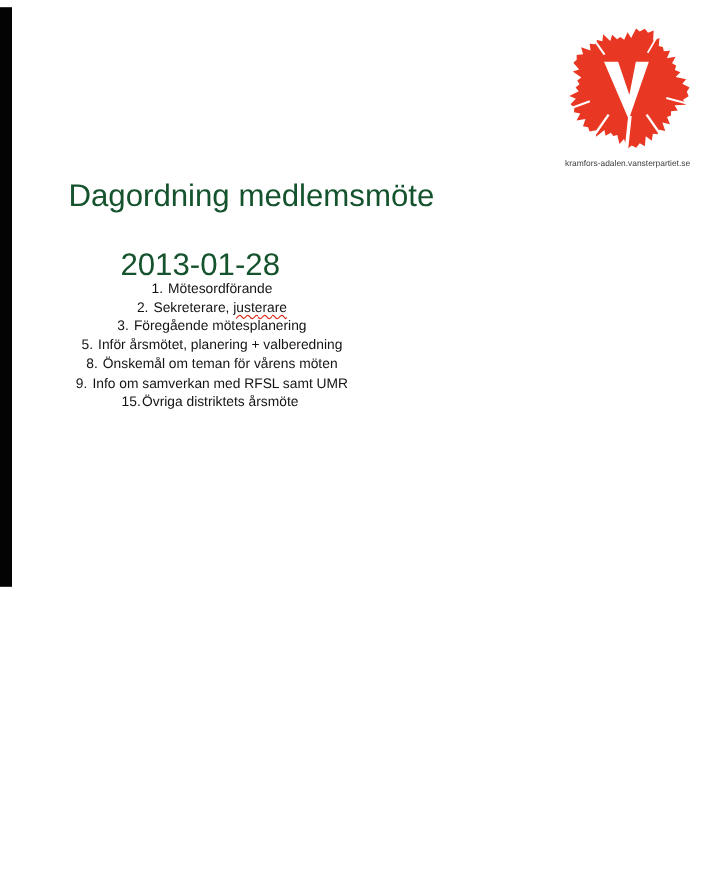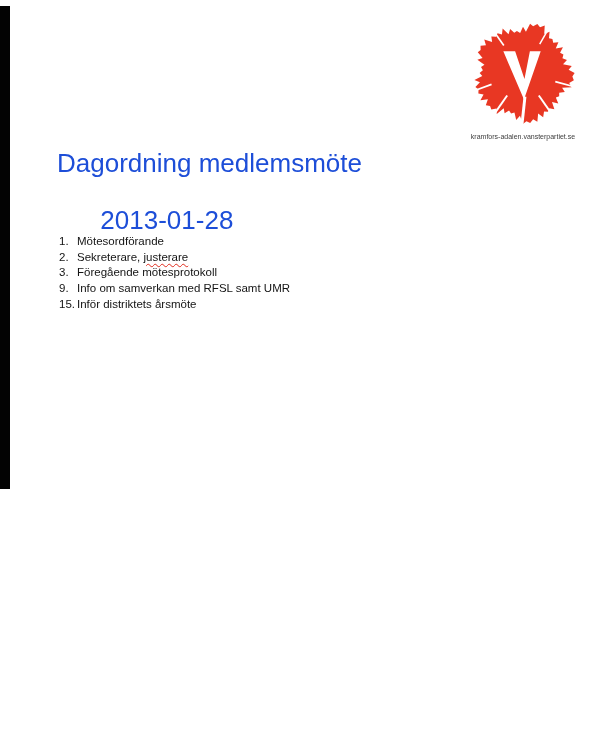--- a/index.html
+++ b/index.html
@@ -10,26 +10,26 @@
   
   .scan-bar{position:absolute;left:0;top:6px;width:10px;height:483px;background:#030303;}
 
   
   .logo{position:absolute;left:464px;top:14px;width:118px;height:118px;}
   .site-url{position:absolute;left:443px;top:133px;width:160px;text-align:center;
             font-size:7px;letter-spacing:0px;color:#3d3d3d;}
 
   
   .doc-title{position:absolute;left:57px;top:149px;margin:0;font-weight:400;
-             font-size:26px;line-height:28.5px;color:#1d4ed8;white-space:pre;}
+             font-size:26px;line-height:28.5px;color:#14532d;white-space:pre;}
 
   
   .agenda{position:absolute;left:59px;top:234px;margin:0;padding:0;list-style:none;
           font-size:11.5px;line-height:15.72px;color:#141414;}
-  .agenda li{white-space:pre;}
+  .agenda li{white-space:pre;text-align:center;}
   .agenda .num{display:inline-block;width:18px;}
   .misspelled{text-decoration:underline;text-decoration-style:wavy;
               text-decoration-color:#e02b1d;text-decoration-thickness:1px;
               text-underline-offset:2px;}
 </style>
 </head>
 <body>
 
 <div class="page">
 
@@ -51,18 +51,20 @@
 
   <div class="site-url">kramfors-adalen.vansterpartiet.se</div>
 
   <h1 class="doc-title"><span>Dagordning medlemsmöte</span><br>
       <span>2013-01-28</span>
   </h1>
 
   <ol class="agenda">
       <li><span class="num">1.</span><span class="txt">Mötesordförande</span></li>
       <li><span class="num">2.</span><span class="txt">Sekreterare, <span class="misspelled">justerare</span></span></li>
-      <li><span class="num">3.</span><span class="txt">Föregående mötesprotokoll</span></li>
+      <li><span class="num">3.</span><span class="txt">Föregående mötesplanering</span></li>
+      <li><span class="num">5.</span><span class="txt">Inför årsmötet, planering + valberedning</span></li>
+      <li><span class="num">8.</span><span class="txt">Önskemål om teman för vårens möten</span></li>
       <li><span class="num">9.</span><span class="txt">Info om samverkan med RFSL samt UMR</span></li>
-      <li><span class="num">15.</span><span class="txt">Inför distriktets årsmöte</span></li>
+      <li><span class="num">15.</span><span class="txt">Övriga distriktets årsmöte</span></li>
     </ol>
 
 </div>
 
 </body></html>

